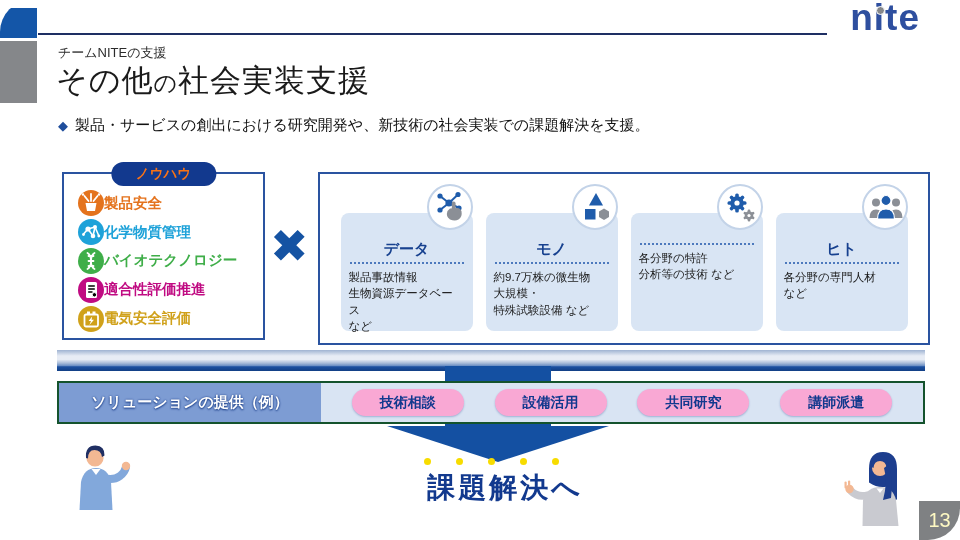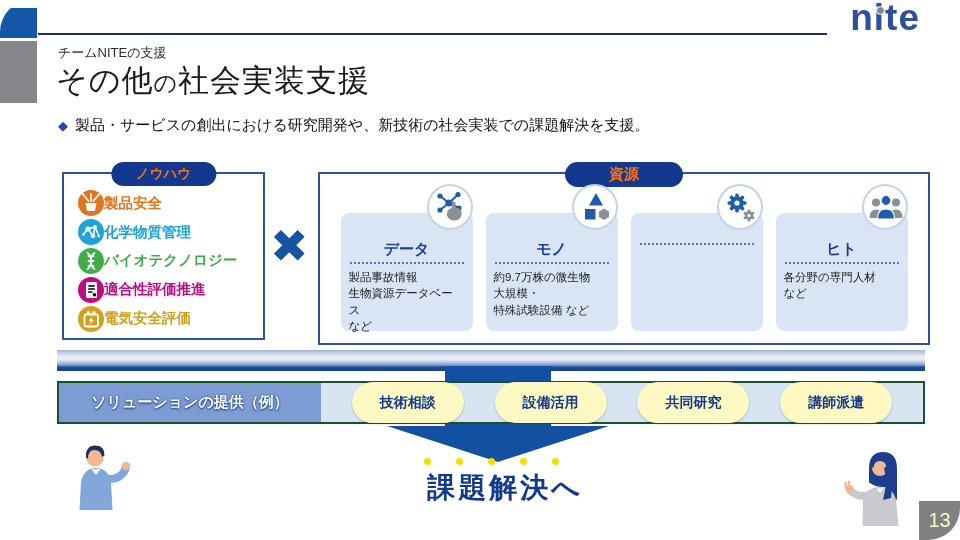--- a/index.html
+++ b/index.html
@@ -50,21 +50,21 @@
 
   
   .arrow-shaft{position:absolute;left:445px;top:366px;width:106px;height:62px;background:#1450a2;z-index:1;}
   .arrow-head{position:absolute;left:387px;top:426px;width:0;height:0;border-left:111px solid transparent;border-right:111px solid transparent;border-top:36px solid #1450a2;z-index:1;}
 
   
   .sol-row{position:absolute;left:57px;top:381px;width:868px;height:43px;border:2px solid #14532d;box-sizing:border-box;display:flex;z-index:3;background:#d9e4f3;}
   .sol-header{width:262px;flex:0 0 262px;background:#7d9cd3;display:flex;align-items:center;justify-content:center;}
   .sol-header-label{color:#fff;font-size:15px;font-weight:bold;text-shadow:0 1px 2px #1b3f8a,0 0 2px #1b3f8a;white-space:nowrap;}
   .sol-body{flex:1;display:flex;justify-content:space-evenly;align-items:center;}
-  .sol-pill{width:112px;height:41px;background:#fef9c3;border-radius:999px;display:flex;align-items:center;justify-content:center;font-size:14px;font-weight:bold;color:#12398e;box-shadow:0 1px 2px rgba(20,60,140,.3);}
+  .sol-pill{width:112px;height:27px;background:#f9a8d4;border-radius:999px;display:flex;align-items:center;justify-content:center;font-size:14px;font-weight:bold;color:#12398e;box-shadow:0 1px 2px rgba(20,60,140,.3);}
 
   
   .ydot{position:absolute;width:7px;height:7px;border-radius:50%;background:#f7dc00;top:458px;z-index:4;}
   .conclusion{position:absolute;left:100px;top:469px;width:810px;text-align:center;font-size:28px;font-weight:bold;color:#12398e;letter-spacing:3px;z-index:4;}
 
   
   .person-left{position:absolute;left:60px;top:438px;}
   .person-right{position:absolute;left:833px;top:443px;}
 
   
@@ -172,21 +172,20 @@
         </span>
         <span class="kh-label" style="color: rgb(208, 161, 26);">電気安全評価</span>
       </div>
 
     </div>
   </div>
 
   <div class="cross">✖</div>
 
   <div class="res-box">
-    <div class="pill res-pill">資源</div>
     <div class="res-cards">
 
       <div class="res-col">
         <div class="res-icon-circle">
           <svg width="40" height="40" viewBox="0 0 40 40">
               <g stroke="#1f5cab" stroke-width="2">
                 <line x1="19" y1="16" x2="10" y2="9"></line>
                 <line x1="19" y1="16" x2="28" y2="7.5"></line>
                 <line x1="19" y1="16" x2="10" y2="23"></line>
                 <line x1="19" y1="16" x2="29" y2="21"></line>
@@ -247,20 +246,25 @@
                 <rect x="27.7" y="22.5" width="2.6" height="12" rx="1.1"></rect>
                 <rect x="27.7" y="22.5" width="2.6" height="12" rx="1.1" transform="rotate(60 29 28.5)"></rect>
                 <rect x="27.7" y="22.5" width="2.6" height="12" rx="1.1" transform="rotate(120 29 28.5)"></rect>
                 <circle cx="29" cy="28.5" r="4.2"></circle>
               </g>
               <circle cx="29" cy="28.5" r="1.6" fill="#fff"></circle>
             </svg>
         </div>
         <div class="res-card">
           <div class="res-dotted"></div>
+          <div class="res-desc">
+            <div>各分野の特許</div>
+            <div>分析等の技術 など</div>
+            <div></div>
+          </div>
         </div>
       </div>
 
       <div class="res-col">
         <div class="res-icon-circle">
           <svg width="40" height="40" viewBox="0 0 40 40">
               <g fill="#8b8f96">
                 <circle cx="11" cy="15.5" r="4"></circle>
                 <path d="M4.5 31 q0 -8.5 6.5 -8.5 q6.5 0 6.5 8.5 z"></path>
                 <circle cx="31" cy="15.5" r="4"></circle>

